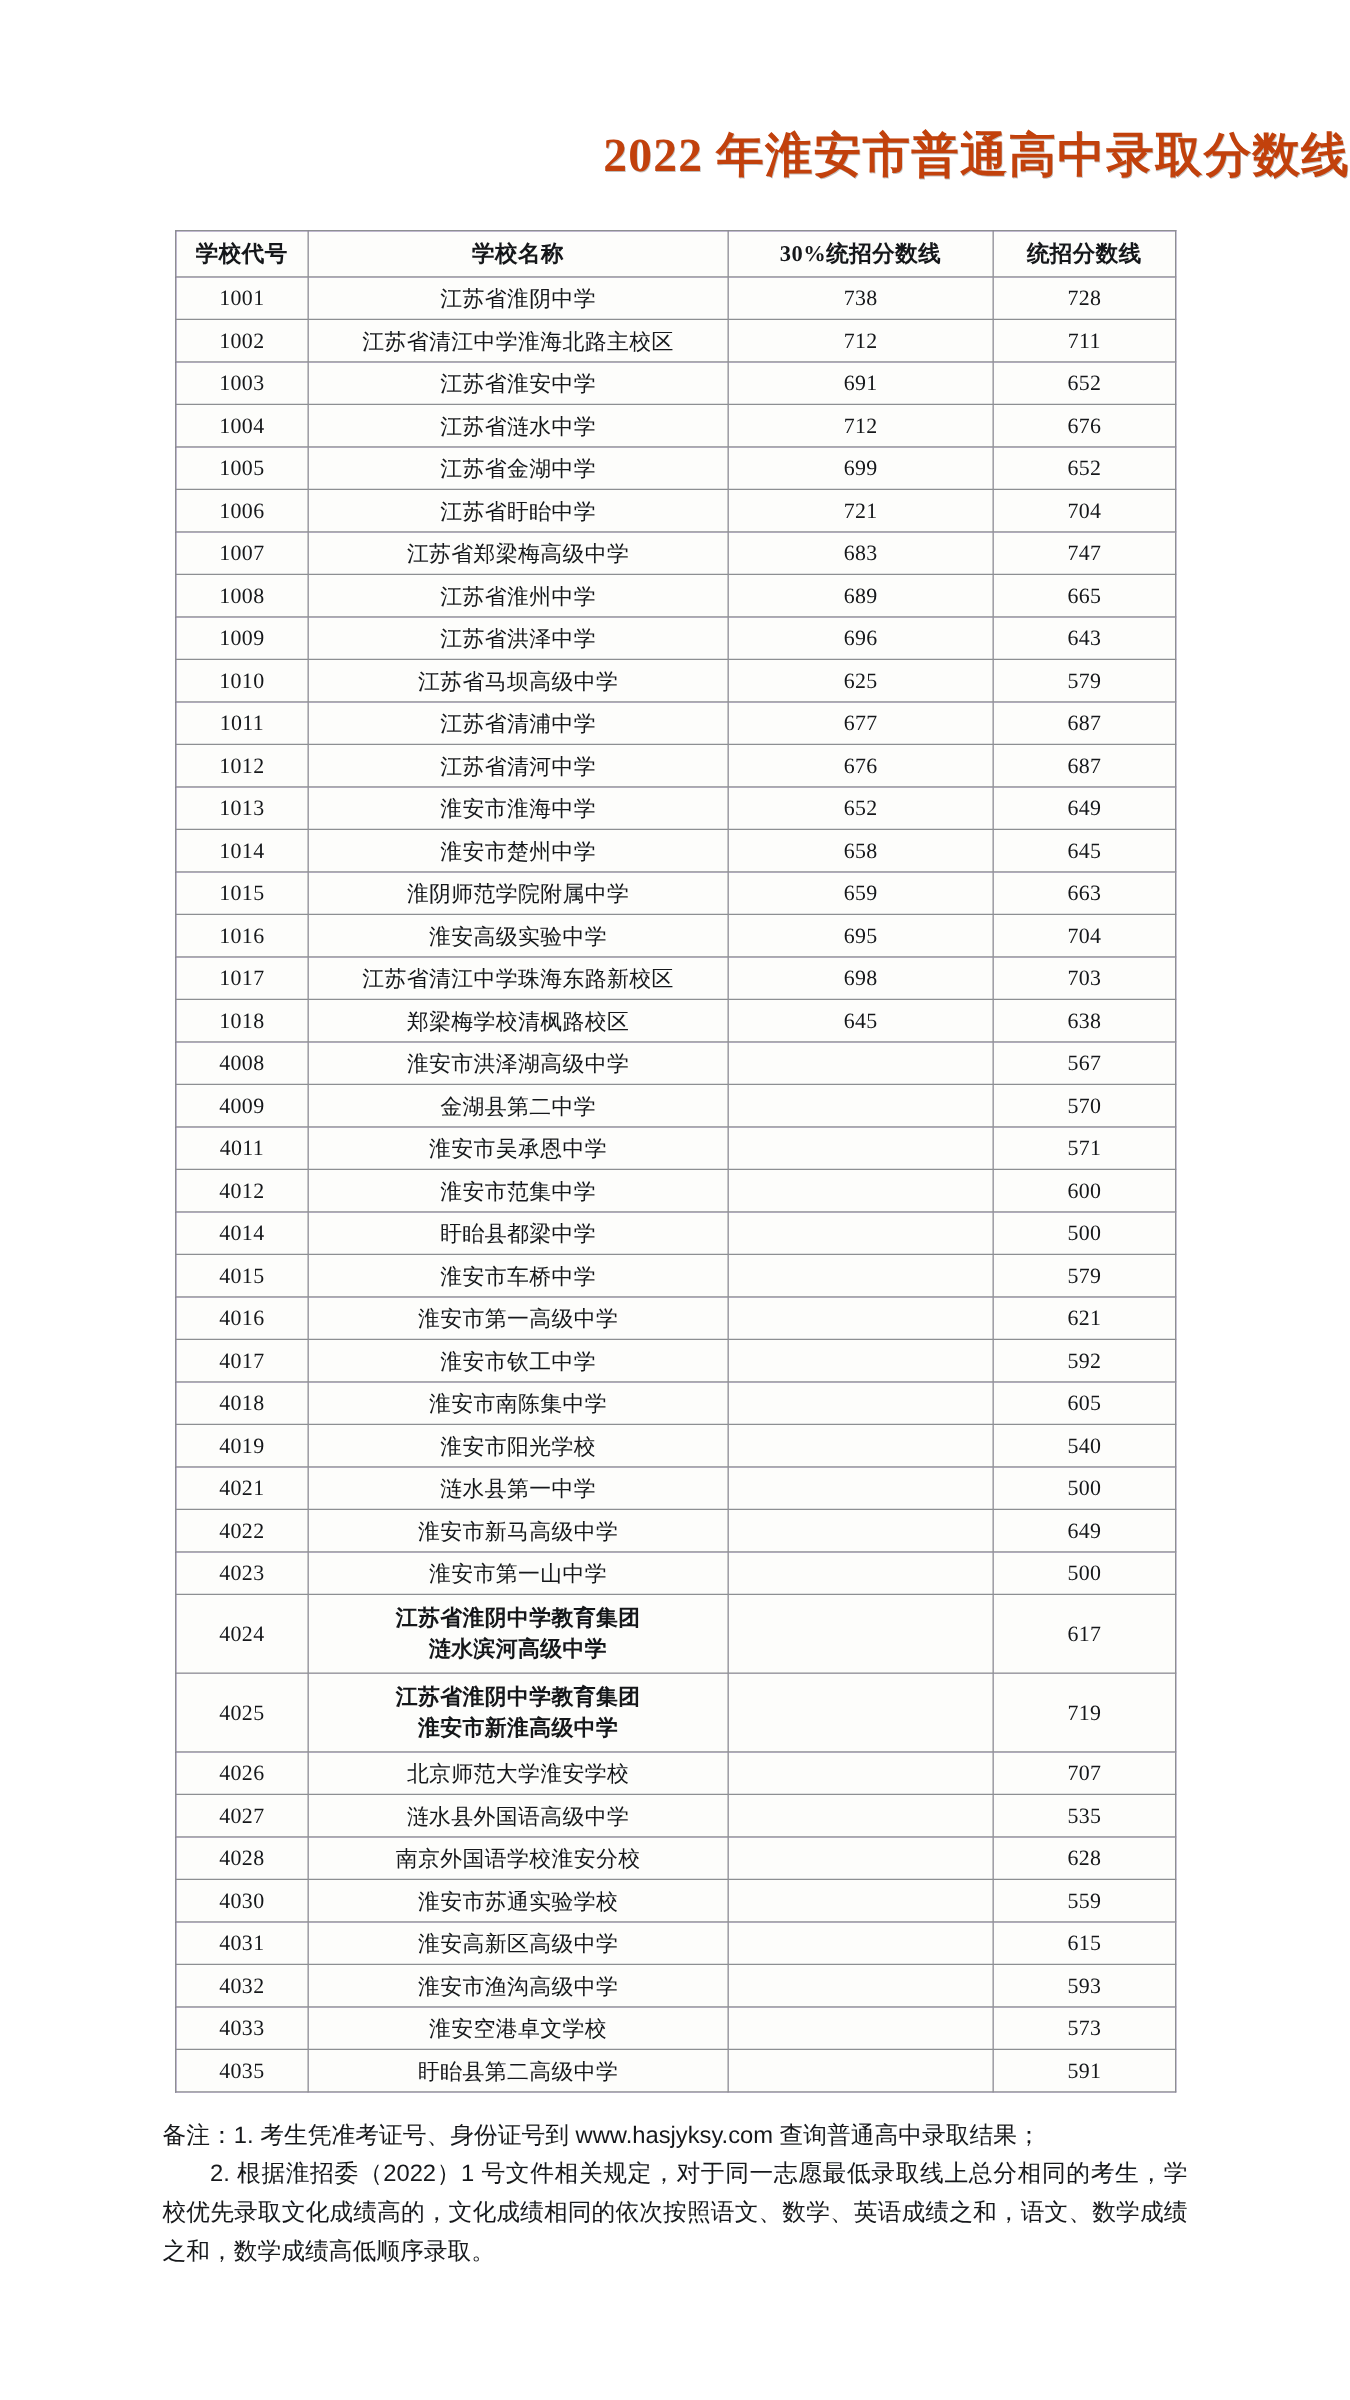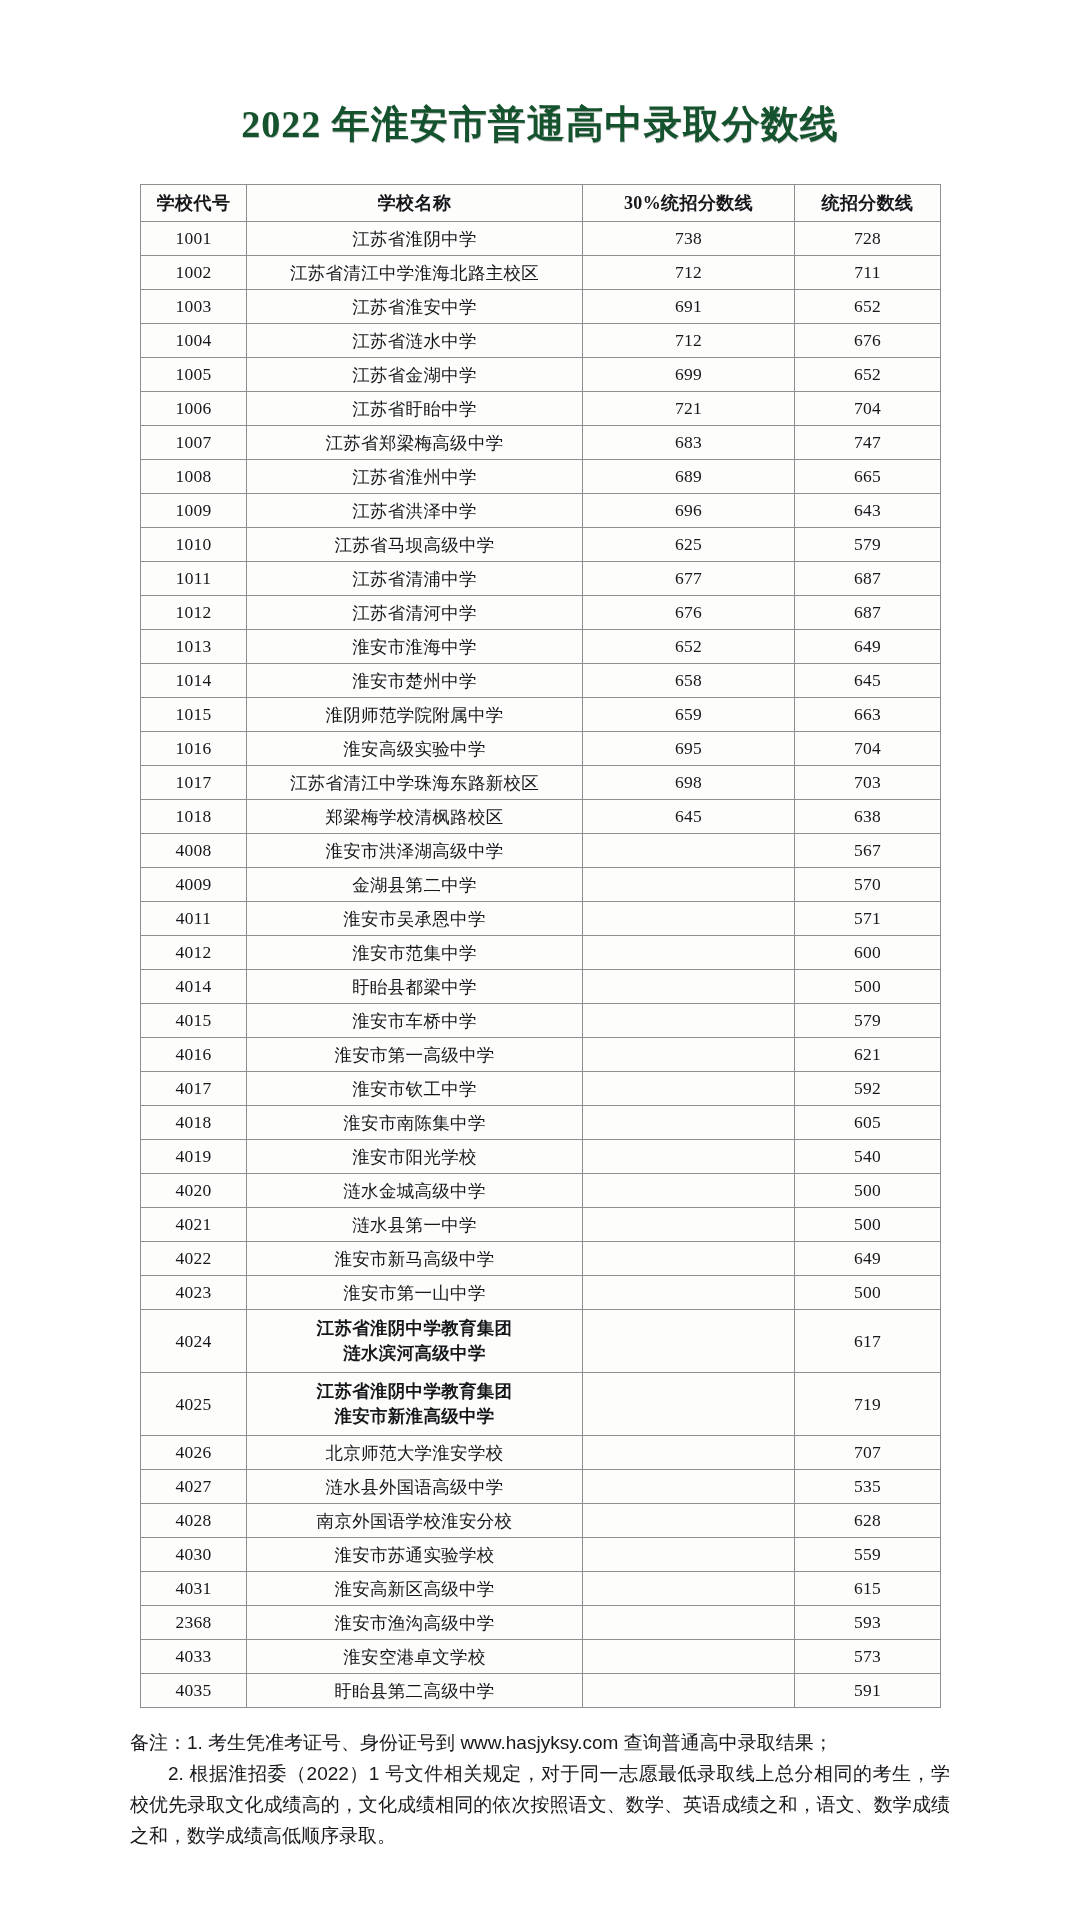--- a/index.html
+++ b/index.html
@@ -16,25 +16,25 @@
     overflow: hidden;
   }
   .page {
     position: relative;
     width: 1080px;
     height: 1920px;
     box-sizing: border-box;
     padding: 0;
   }
   .title {
-    text-align: center;
+    text-align: right;
     font-size: 38px;
     font-weight: bold;
     letter-spacing: 1px;
-    color: #14532d;
+    color: #c2410c;
     padding-top: 74px;
     padding-bottom: 0;
     font-family: "Liberation Serif", "DejaVu Serif", serif;
     text-shadow: 0.6px 0.6px 0 rgba(0,0,0,0.25);
   }
   .table-wrap {
     margin: 34px auto 0 auto;
     width: 800px;
   }
   table.scores {
@@ -287,26 +287,20 @@
             <td class="s30"></td>
             <td class="sall">605</td>
           </tr>
           <tr>
             <td class="code">4019</td>
             <td class="name">淮安市阳光学校</td>
             <td class="s30"></td>
             <td class="sall">540</td>
           </tr>
           <tr>
-            <td class="code">4020</td>
-            <td class="name">涟水金城高级中学</td>
-            <td class="s30"></td>
-            <td class="sall">500</td>
-          </tr>
-          <tr>
             <td class="code">4021</td>
             <td class="name">涟水县第一中学</td>
             <td class="s30"></td>
             <td class="sall">500</td>
           </tr>
           <tr>
             <td class="code">4022</td>
             <td class="name">淮安市新马高级中学</td>
             <td class="s30"></td>
             <td class="sall">649</td>
@@ -363,21 +357,21 @@
             <td class="s30"></td>
             <td class="sall">559</td>
           </tr>
           <tr>
             <td class="code">4031</td>
             <td class="name">淮安高新区高级中学</td>
             <td class="s30"></td>
             <td class="sall">615</td>
           </tr>
           <tr>
-            <td class="code">2368</td>
+            <td class="code">4032</td>
             <td class="name">淮安市渔沟高级中学</td>
             <td class="s30"></td>
             <td class="sall">593</td>
           </tr>
           <tr>
             <td class="code">4033</td>
             <td class="name">淮安空港卓文学校</td>
             <td class="s30"></td>
             <td class="sall">573</td>
           </tr>

